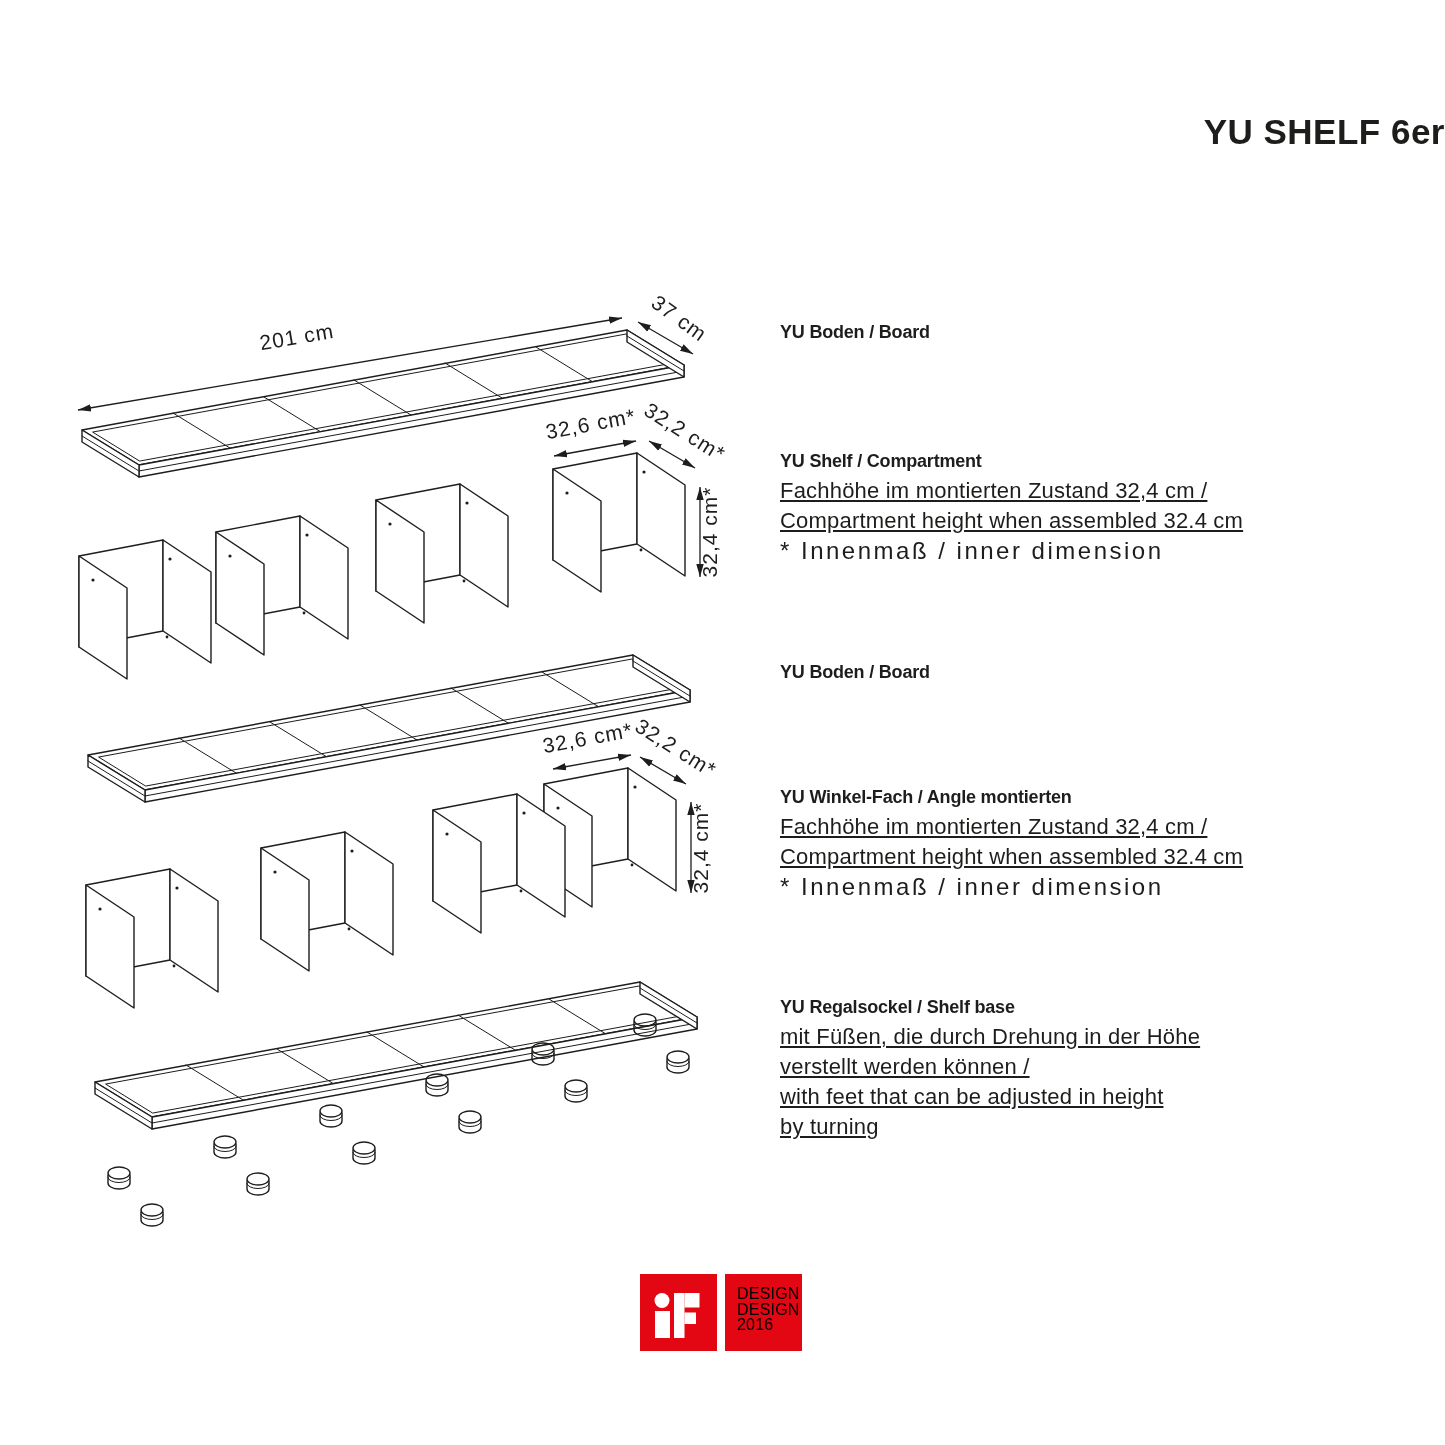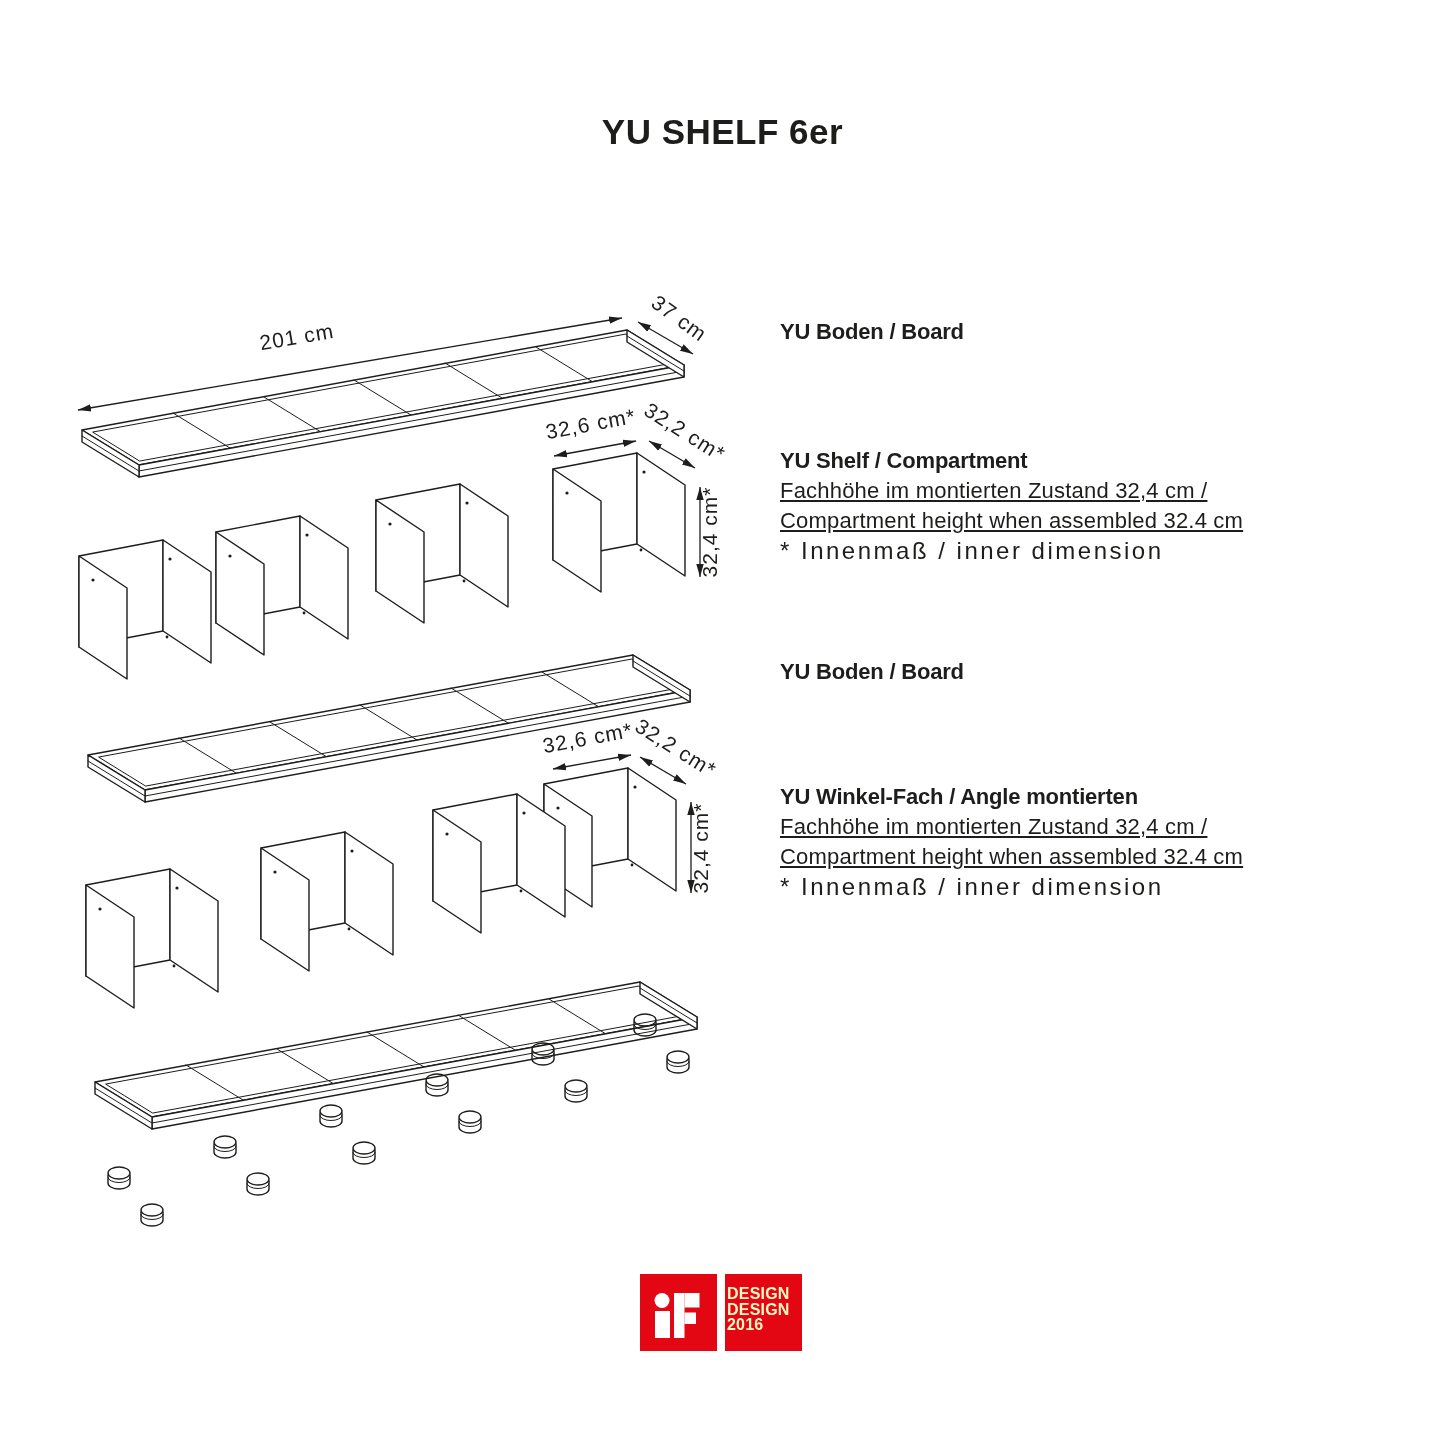--- a/index.html
+++ b/index.html
@@ -2,37 +2,37 @@
 <html style="--line: #1d1d1b; --red: #e30613;"><head>
 <meta charset="utf-8">
 <style>
   :root{ --line:#1d1d1b; --red:#e30613; }
   html,body{margin:0;padding:0;background:#ffffff;}
   .canvas{
     position:relative;width:1445px;height:1445px;background:#ffffff;
     font-family:"Liberation Sans", sans-serif;color:var(--line);overflow:hidden;
   }
   .page-title{
-    position:absolute;top:112px;left:0;width:1445px;text-align:center;
+    position:absolute;top:112px;left:0;width:1445px;text-align:right;
     font-size:35px;font-weight:bold;letter-spacing:0.5px;
   }
   svg.art{position:absolute;left:0;top:0;}
   .ln{fill:none;stroke:var(--line);stroke-width:1.4;stroke-linejoin:round;stroke-linecap:round;}
   .pf{fill:#ffffff;stroke:var(--line);stroke-width:1.4;stroke-linejoin:round;}
   .thin{stroke-width:1;}
   .dot{fill:var(--line);stroke:none;}
   .dim{fill:none;stroke:var(--line);stroke-width:1.3;}
   text.dimlab{font-size:21px;letter-spacing:1px;fill:var(--line);font-family:"Liberation Sans",sans-serif;}
   .blk{position:absolute;left:780px;width:500px;}
-  .b-head{font-size:22px;font-weight:bold;line-height:30px;letter-spacing:-0.2px;}
+  .b-head{font-size:18px;font-weight:bold;line-height:30px;letter-spacing:-0.2px;}
   .b-line{font-size:22px;line-height:30px;letter-spacing:0.2px;text-decoration:underline;}
   .b-note{font-size:24px;line-height:30px;letter-spacing:2.5px;}
   .if-award{position:absolute;left:640px;top:1274px;display:flex;gap:8px;}
   .if-sq{width:77px;height:77px;background:var(--red);position:relative;}
-  .if-text{box-sizing:border-box;padding:12px 0 0 2px;color:#fef9c3;font-weight:bold;
+  .if-text{box-sizing:border-box;padding:12px 0 0 12px;color:#000000;font-weight:normal;
            font-size:16px;line-height:15.5px;letter-spacing:0.2px;}
   .sr{position:absolute;width:1px;height:1px;overflow:hidden;opacity:0;}
 </style>
 </head>
 <body>
 
 <div class="canvas">
 
   <div class="page-title">YU SHELF 6er</div>
 
@@ -165,20 +165,27 @@
     <div class="b-head">YU Boden / Board</div>
   </div>
 
   <div class="blk" style="top:782px">
     <div class="b-head">YU Winkel-Fach / Angle montierten</div>
     <div class="b-line">Fachhöhe im montierten Zustand 32,4 cm /</div>
     <div class="b-line">Compartment height when assembled 32.4 cm</div>
     <div class="b-note">* Innenmaß / inner dimension</div>
   </div>
 
+  <div class="blk" style="top:992px">
+    <div class="b-head">YU Regalsockel / Shelf base</div>
+    <div class="b-line">mit Füßen, die durch Drehung in der Höhe</div>
+    <div class="b-line">verstellt werden können /</div>
+    <div class="b-line">with feet that can be adjusted in height</div>
+    <div class="b-line">by turning</div>
+  </div>
 
   <div class="if-award">
     <div class="if-sq">
       <span class="sr">iF</span>
       <svg width="77" height="77" viewBox="0 0 77 77">
         <circle cx="22" cy="26.5" r="7.5" fill="#ffffff"></circle>
         <rect x="15" y="37" width="15" height="27" fill="#ffffff"></rect>
         <rect x="34" y="19" width="10.5" height="45" fill="#ffffff"></rect>
         <rect x="44.5" y="19" width="15" height="14.5" fill="#ffffff"></rect>
         <rect x="44.5" y="38.5" width="11.5" height="11.5" fill="#ffffff"></rect>

